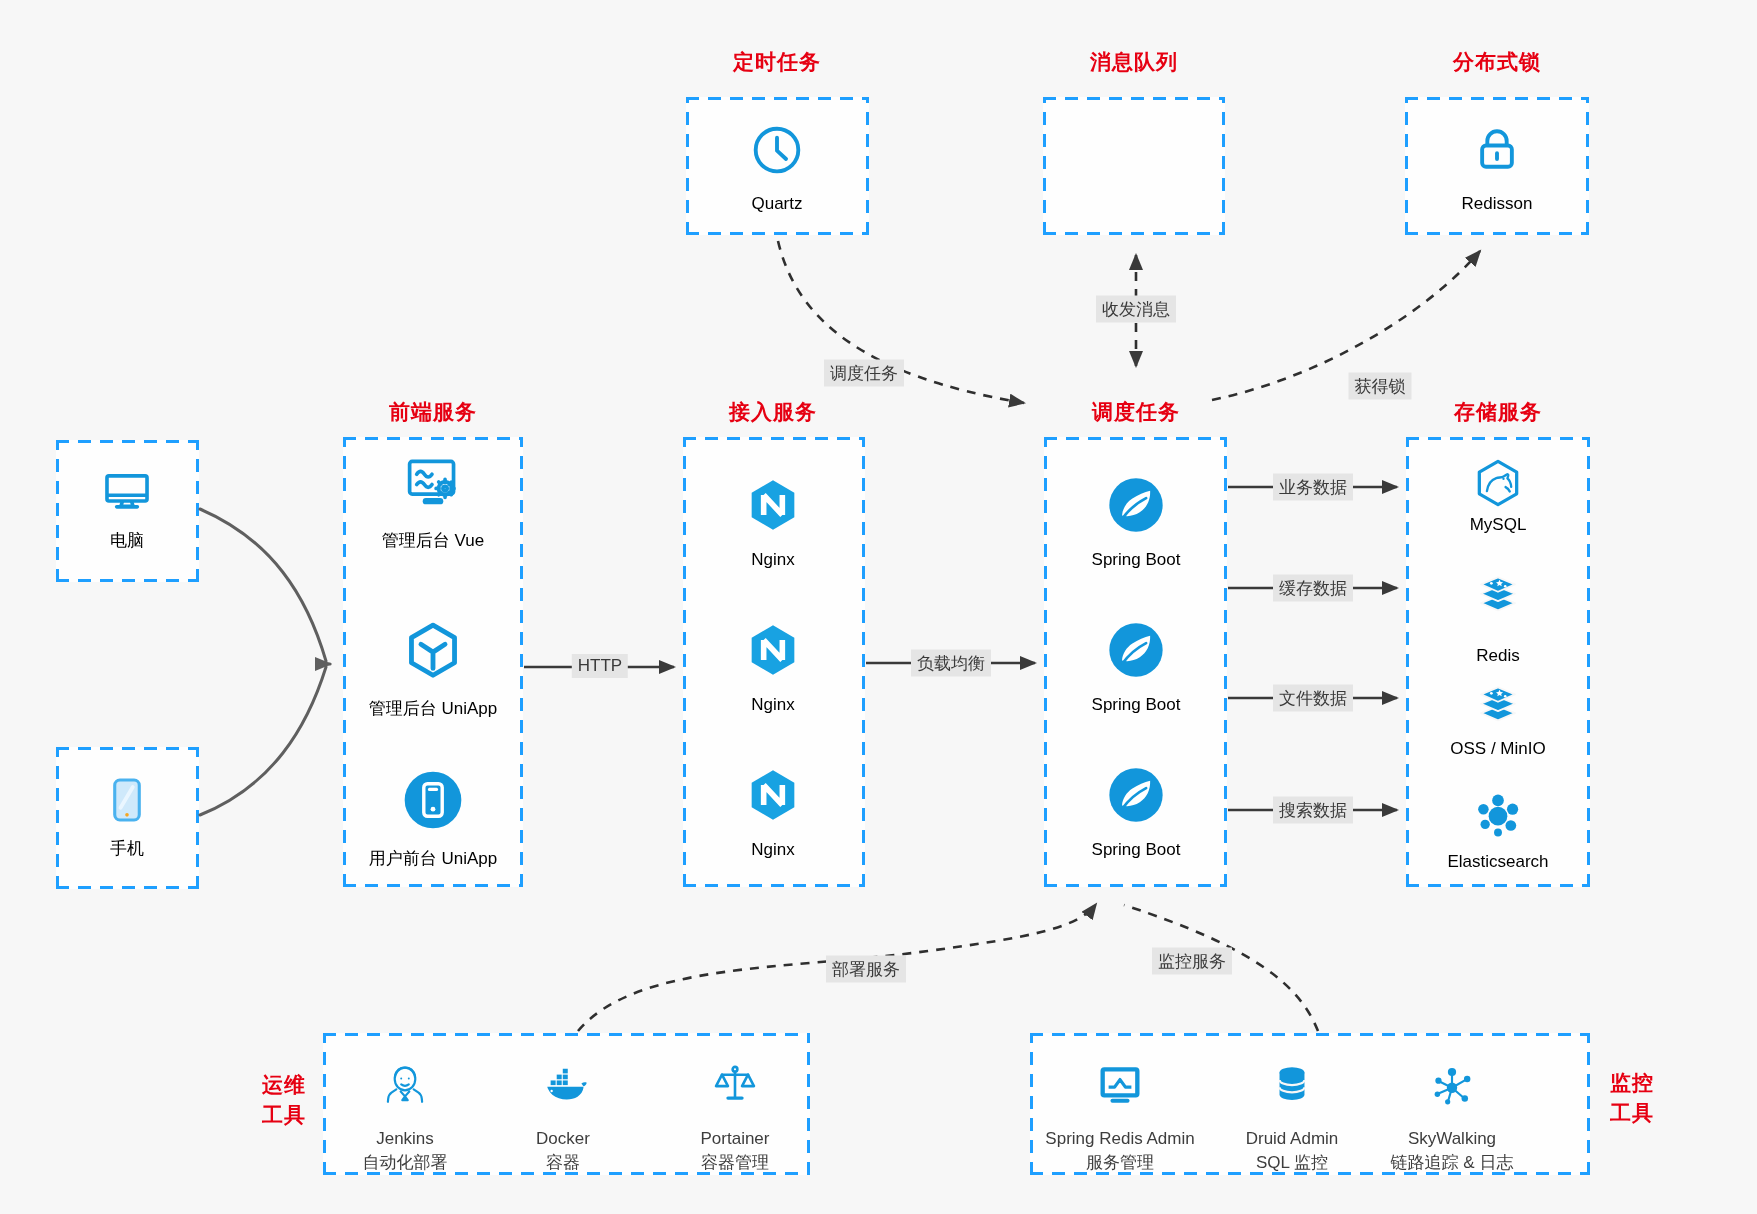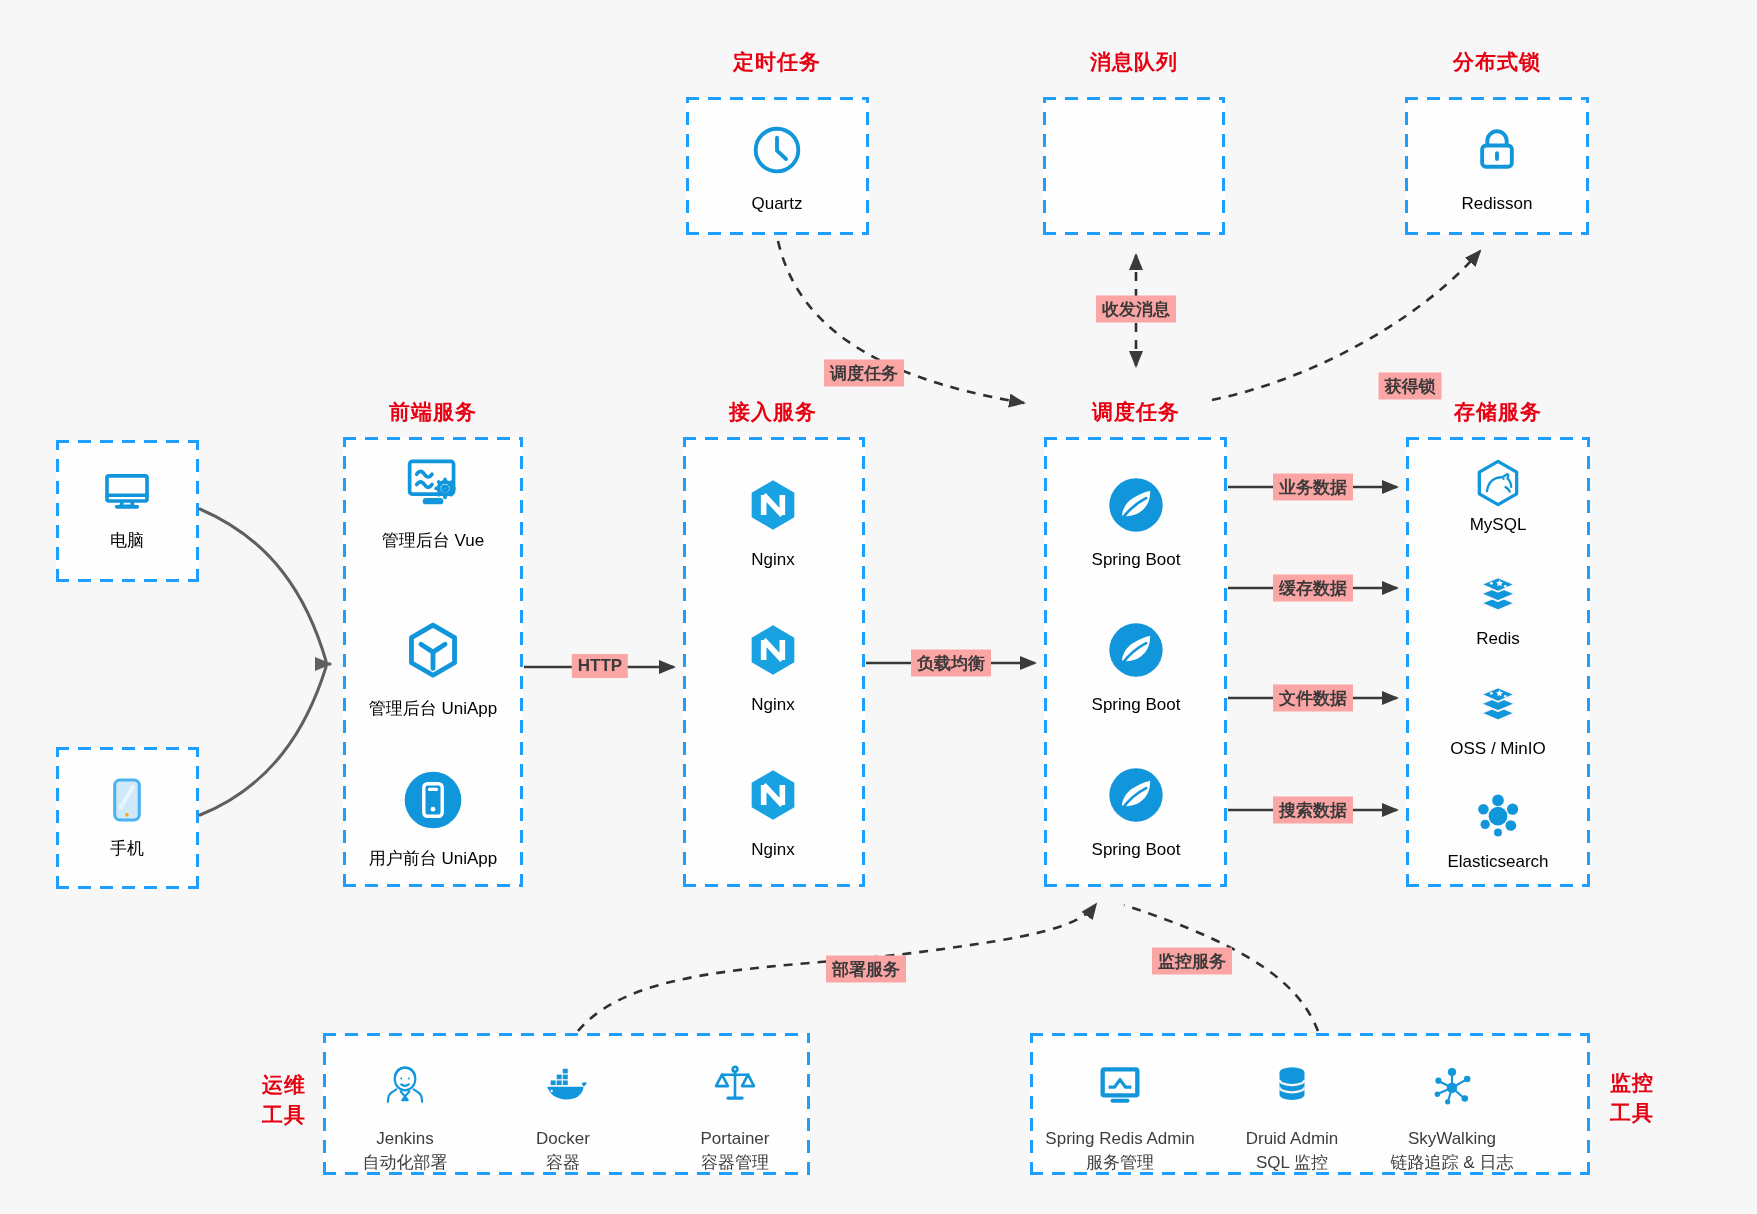--- a/index.html
+++ b/index.html
@@ -25,22 +25,22 @@
   
   .node{position:absolute;width:190px;text-align:center;z-index:4;}
   .icon{display:block;margin:0 auto;}
   .icon svg{display:block;width:100%;height:100%;}
   .ic62{width:62px;height:62px}.ic68{width:68px;height:68px}.ic64{width:64px;height:64px}
   .ic56{width:56px;height:56px}.ic52{width:52px;height:52px}
   .nlabel{margin-top:13px;font-size:17px;color:#000000;white-space:nowrap;}
   .nlabel2{margin-top:16px;font-size:17px;color:#3d3d3d;line-height:24px;white-space:nowrap;}
   
   .overlay{position:absolute;left:0;top:0;z-index:5;pointer-events:none;}
-  .edge-label{position:absolute;transform:translate(-50%,-50%);background:#fca5a5;color:#3a3a3a;
-          font-size:17px;padding:2px 6px;white-space:nowrap;z-index:6;font-weight:bold;}
+  .edge-label{position:absolute;transform:translate(-50%,-50%);background:#e5e5e5;color:#3a3a3a;
+          font-size:17px;padding:2px 6px;white-space:nowrap;z-index:6;}
 </style>
 </head>
 <body>
 
 <div class="canvas">
 
 
   <div class="gtitle" style="left:777px;top:48px">定时任务</div>
   <div class="gtitle" style="left:1134px;top:48px">消息队列</div>
   <div class="gtitle" style="left:1497px;top:48px">分布式锁</div>
@@ -224,21 +224,21 @@
           <g fill="#1296db" stroke="#f7f7f7" stroke-width="1.6" stroke-linejoin="round">
             <path d="M24 27.5 L38.5 33.5 L24 39.8 L9.5 33.5 Z"></path>
             <path d="M24 19.5 L38.5 25.5 L24 31.8 L9.5 25.5 Z"></path>
             <path d="M24 11.5 L38.5 17.5 L24 23.8 L9.5 17.5 Z"></path>
           </g>
           <circle cx="18.3" cy="16.6" r="1.2" fill="#fff"></circle>
           <circle cx="30.2" cy="19" r="1.1" fill="#fff"></circle>
           <path d="M25.3 13.6 l.9 1.9 2.1 .2 -1.6 1.4 .5 2 -1.9 -1.1 -1.9 1.1 .5 -2 -1.6 -1.4 2.1 -.2 z" fill="#fff"></path>
         </svg>
       </span>
-    <div class="nlabel" style="margin-top:9px">Redis</div>
+    <div class="nlabel" style="margin-top:26px">Redis</div>
   </div>
   <div class="node" style="left:1403px;top:674px">
     <span class="icon ic56">
         <svg viewBox="0 0 48 48">
           <g fill="#1296db" stroke="#f7f7f7" stroke-width="1.6" stroke-linejoin="round">
             <path d="M24 27.5 L38.5 33.5 L24 39.8 L9.5 33.5 Z"></path>
             <path d="M24 19.5 L38.5 25.5 L24 31.8 L9.5 25.5 Z"></path>
             <path d="M24 11.5 L38.5 17.5 L24 23.8 L9.5 17.5 Z"></path>
           </g>
           <circle cx="18.3" cy="16.6" r="1.2" fill="#fff"></circle>
@@ -403,21 +403,21 @@
       <path d="M1212 400 C1318 378 1424 316 1480 251" marker-end="url(#ah)"></path>
       <path d="M578 1031 C636 962 788 970 928 951 C1032 937 1078 928 1096 904" marker-end="url(#ah)"></path>
       <path d="M1318 1031 C1300 986 1256 948 1124 905"></path>
     </g>
   </svg>
 
   <div class="edge-label" style="left:600px;top:666px">HTTP</div>
   <div class="edge-label" style="left:951px;top:663px">负载均衡</div>
   <div class="edge-label" style="left:864px;top:373px">调度任务</div>
   <div class="edge-label" style="left:1136px;top:309px">收发消息</div>
-  <div class="edge-label" style="left:1410px;top:386px">获得锁</div>
+  <div class="edge-label" style="left:1380px;top:386px">获得锁</div>
   <div class="edge-label" style="left:1313px;top:487px">业务数据</div>
   <div class="edge-label" style="left:1313px;top:588px">缓存数据</div>
   <div class="edge-label" style="left:1313px;top:698px">文件数据</div>
   <div class="edge-label" style="left:1313px;top:810px">搜索数据</div>
   <div class="edge-label" style="left:866px;top:969px">部署服务</div>
   <div class="edge-label" style="left:1192px;top:961px">监控服务</div>
 
 </div>
 
 </body></html>

